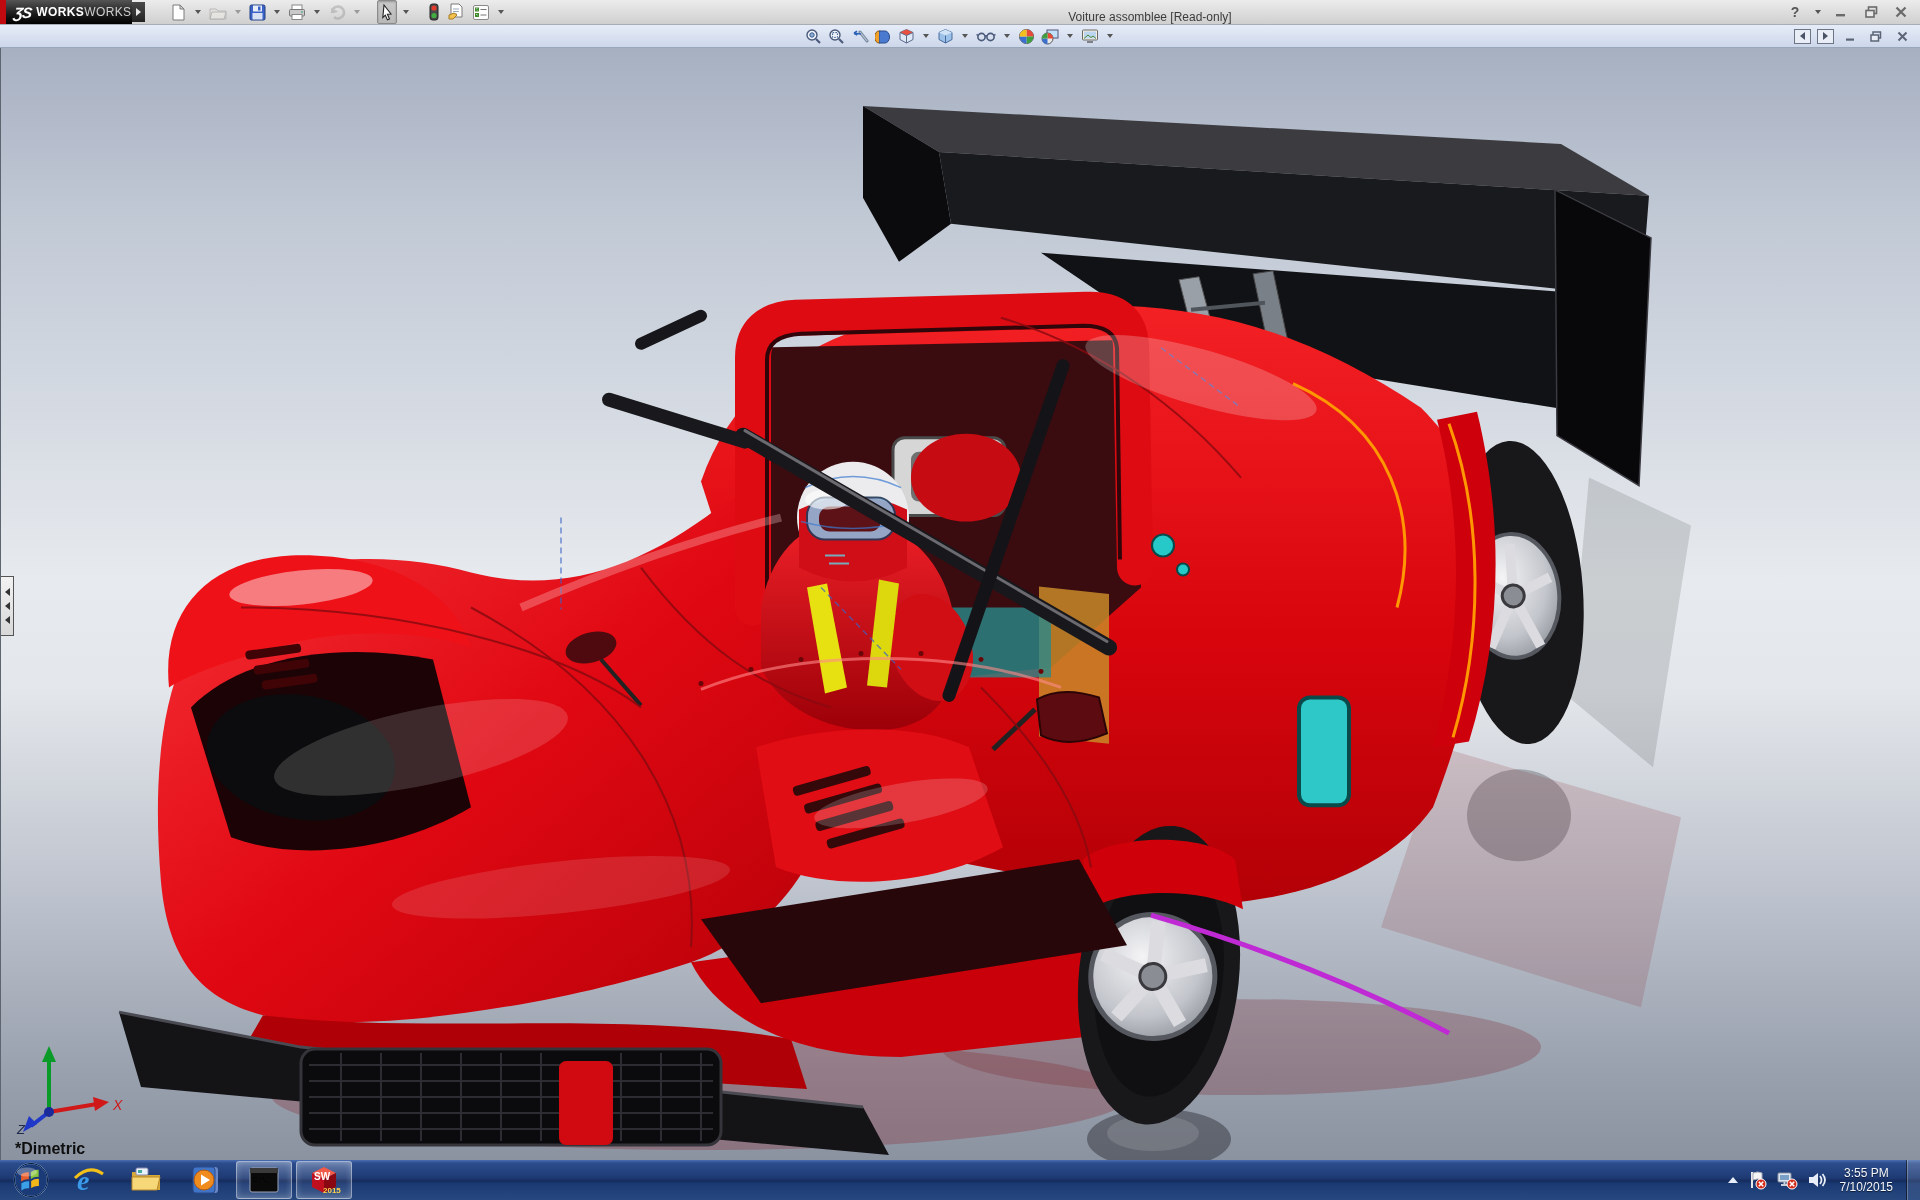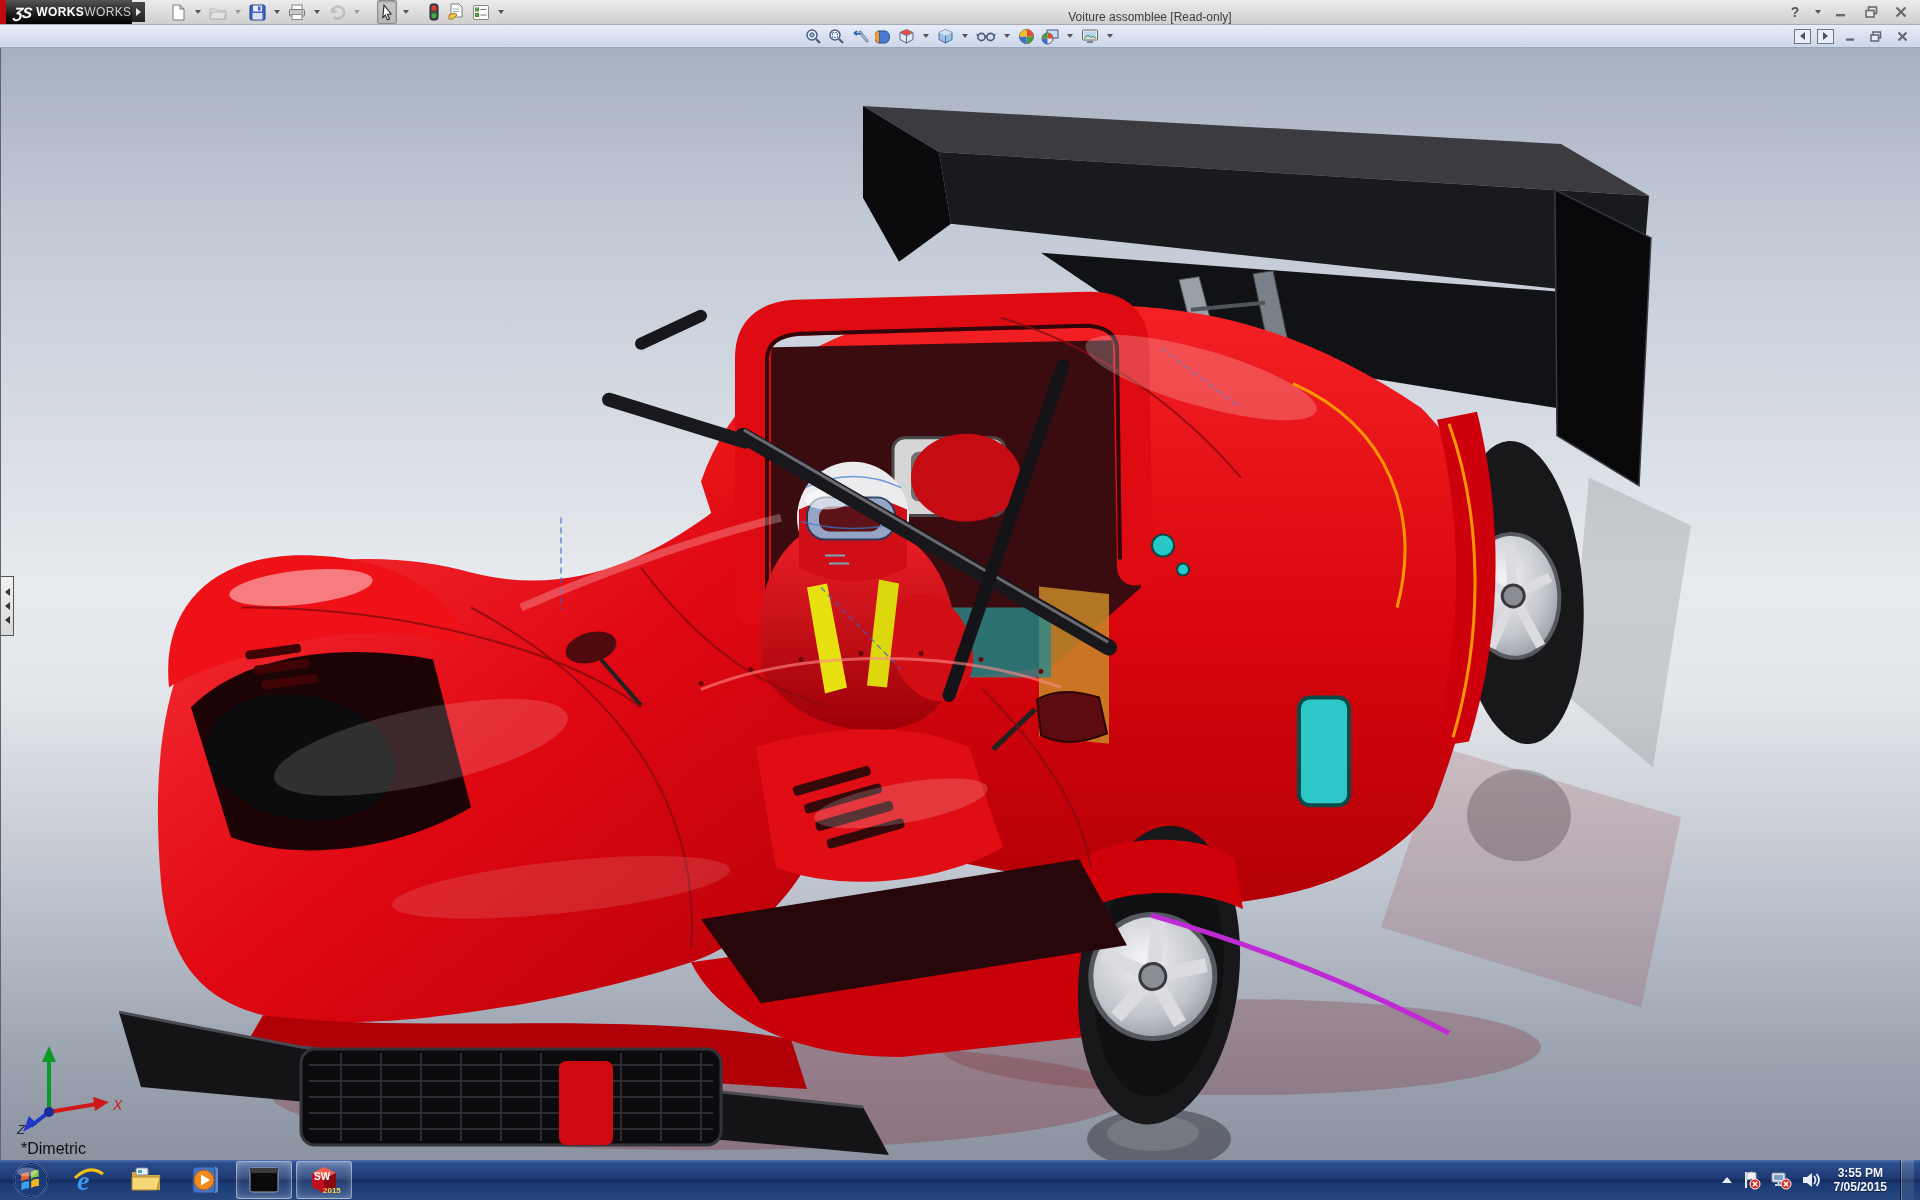--- a/index.html
+++ b/index.html
@@ -38,31 +38,31 @@
   .tri-l{width:0;height:0;border-right:5px solid #4a5466;border-top:4px solid transparent;border-bottom:4px solid transparent;}
   .tri-r{width:0;height:0;border-left:5px solid #4a5466;border-top:4px solid transparent;border-bottom:4px solid transparent;}
 
   
   .viewport{position:absolute;top:48px;left:0;width:100%;height:1112px;
     background:linear-gradient(180deg,#a7b0c1 0%,#c2cad6 16%,#e7eaee 48%,#e3e6ea 58%,#b9bfca 78%,#99a1ae 92%,#8b93a1 100%);
     border-left:1px solid #5d6570;border-right:1px solid #5d6570;overflow:hidden;}
   .viewport svg.model{position:absolute;inset:0;}
   .collapse-handle{position:absolute;left:0;top:528px;width:12px;height:58px;background:linear-gradient(#f2f2f2,#d8d8d8);border:1px solid #555;border-left:none;display:flex;flex-direction:column;align-items:center;justify-content:center;gap:6px;}
   .collapse-handle i{width:0;height:0;border-right:5px solid #333;border-top:4px solid transparent;border-bottom:4px solid transparent;}
-  .view-label{position:absolute;left:20px;bottom:2px;font-size:16px;font-weight:400;color:#0e0e0e;}
+  .view-label{position:absolute;left:14px;bottom:2px;font-size:16px;font-weight:700;color:#0e0e0e;}
   .triad{position:absolute;left:14px;bottom:26px;}
 
   
   .taskbar{position:absolute;bottom:0;left:0;width:100%;height:40px;
     background:linear-gradient(#4a6db1 0%,#2b4c8c 8%,#1e3a74 45%,#152c5e 52%,#1b3a74 60%,#27487f 100%);
     display:flex;align-items:center;}
   .tb-left{display:flex;align-items:center;height:40px;padding-left:4px;gap:4px;}
   .task-btn{width:54px;height:36px;display:flex;align-items:center;justify-content:center;border-radius:3px;}
   .task-btn.open{background:linear-gradient(rgba(255,255,255,.28),rgba(255,255,255,.06) 60%,rgba(255,255,255,.14));border:1px solid rgba(255,255,255,.45);box-shadow:inset 0 0 6px rgba(255,255,255,.25);text-align:center;}
-  .tray{margin-left:auto;display:flex;align-items:center;height:40px;gap:9px;padding-right:6px;color:#fff;font-weight:bold;}
+  .tray{margin-left:auto;display:flex;align-items:center;height:40px;gap:9px;padding-right:0;color:#fff;}
   .tray-arrow{width:0;height:0;border-bottom:6px solid #e8eef8;border-left:5px solid transparent;border-right:5px solid transparent;}
   .clock{text-align:center;font-size:12px;line-height:14px;color:#f2f6fc;text-shadow:0 1px 1px rgba(0,0,0,.6);margin:0 4px;}
   .show-desktop{width:13px;height:40px;background:linear-gradient(rgba(255,255,255,.18),rgba(255,255,255,.05));border-left:1px solid rgba(0,0,0,.6);box-shadow:inset 1px 0 0 rgba(255,255,255,.25);}
   .cmd-face{font-family:"Liberation Mono",monospace;font-size:7px;color:#e8e8e8;}
 </style>
 </head>
 <body>
 
 <div class="screen">
 
@@ -600,19 +600,19 @@
         <path d="M5,15 h7 M8.5,12 v3" stroke="#c8d0dc" stroke-width="2"></path>
         <circle cx="16" cy="14" r="5" fill="#d42a1a" stroke="#fff"></circle>
         <path d="M13.8,11.8 l4.4,4.4 M18.2,11.8 l-4.4,4.4" stroke="#fff" stroke-width="1.6"></path>
       </svg>
       <svg width="20" height="18" viewBox="0 0 20 18">
         <path d="M2,6 h4 l5,-4 v14 l-5,-4 h-4 z" fill="#e8eef8"></path>
         <path d="M13,5 q3,4 0,8 M15.5,3 q5,6 0,12" stroke="#e8eef8" stroke-width="1.8" fill="none"></path>
       </svg>
       <div class="clock">
         <div>3:55 PM</div>
-        <div>7/05/2015</div>
+        <div>7/10/2015</div>
       </div>
       <div class="show-desktop"></div>
     </div>
   </div>
 
 </div>
 
 </body></html>

